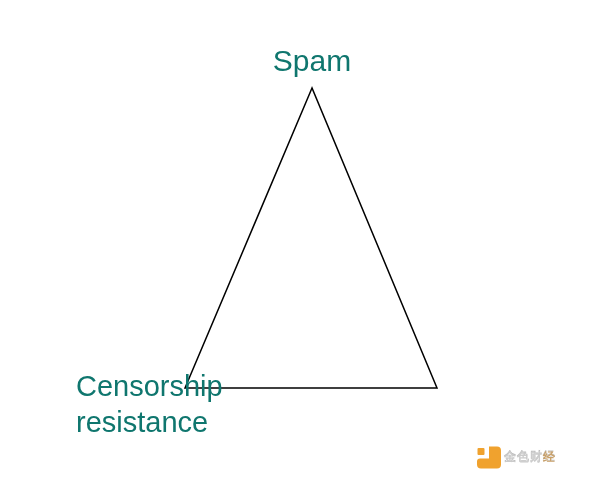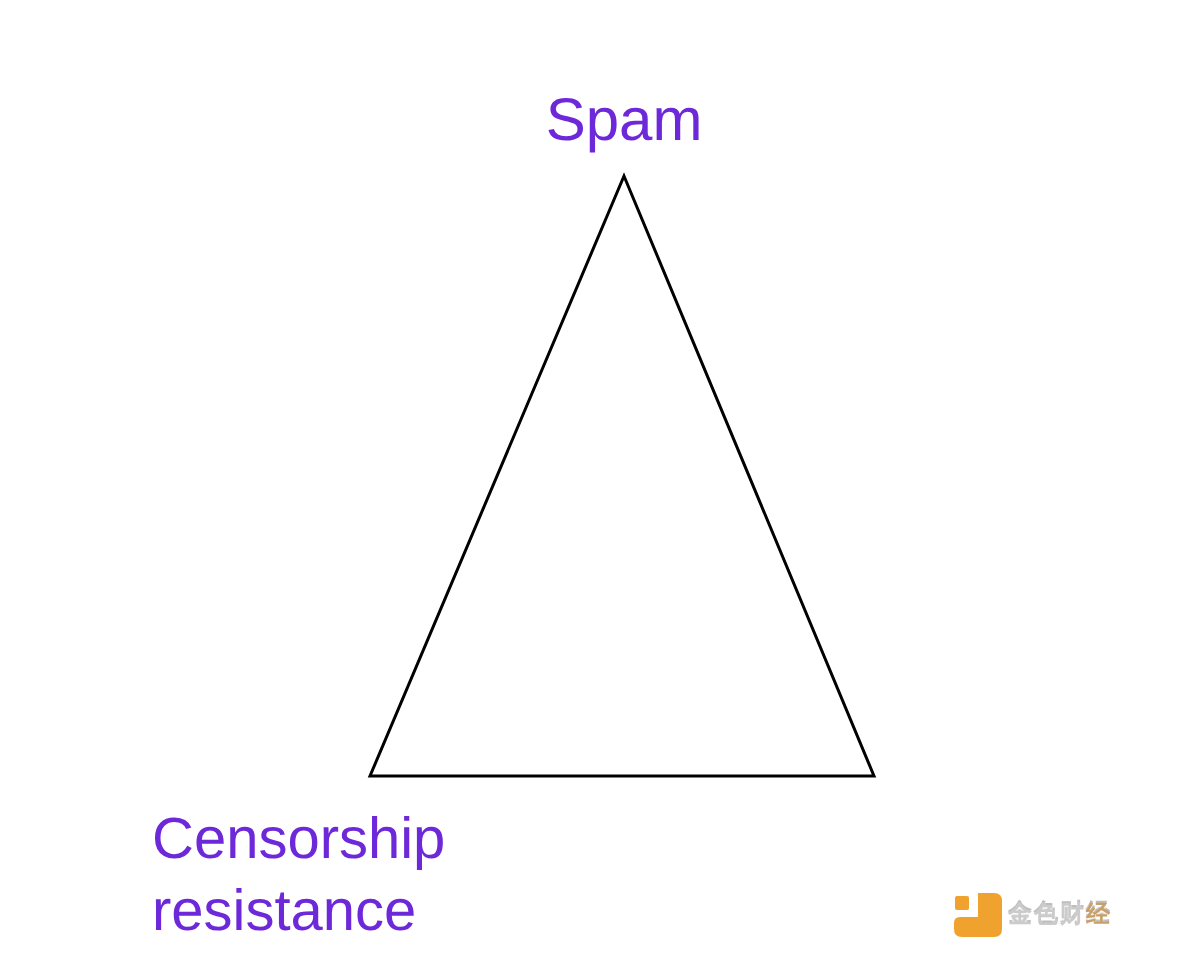--- a/index.html
+++ b/index.html
@@ -15,36 +15,36 @@
     overflow: hidden;
     font-family: "Liberation Sans", sans-serif;
   }
   .triangle-svg {
     position: absolute;
     left: 0;
     top: 0;
   }
   .vertex-label {
     position: absolute;
-    color: #6d28d9;
+    color: #0f766e;
     font-size: 29px;
     line-height: 36px;
     white-space: pre-line;
   }
   .label-top {
     left: 312px;
     top: 44px;
     transform: translateX(-50%);
     font-size: 30px;
     line-height: 34px;
     white-space: nowrap;
   }
   .label-bottom-left {
     left: 76px;
-    top: 402px;
+    top: 368px;
   }
   .label-bottom-right {
     left: 430px;
     top: 390px;
     white-space: nowrap;
   }
   .watermark {
     position: absolute;
     left: 477px;
     top: 446px;

